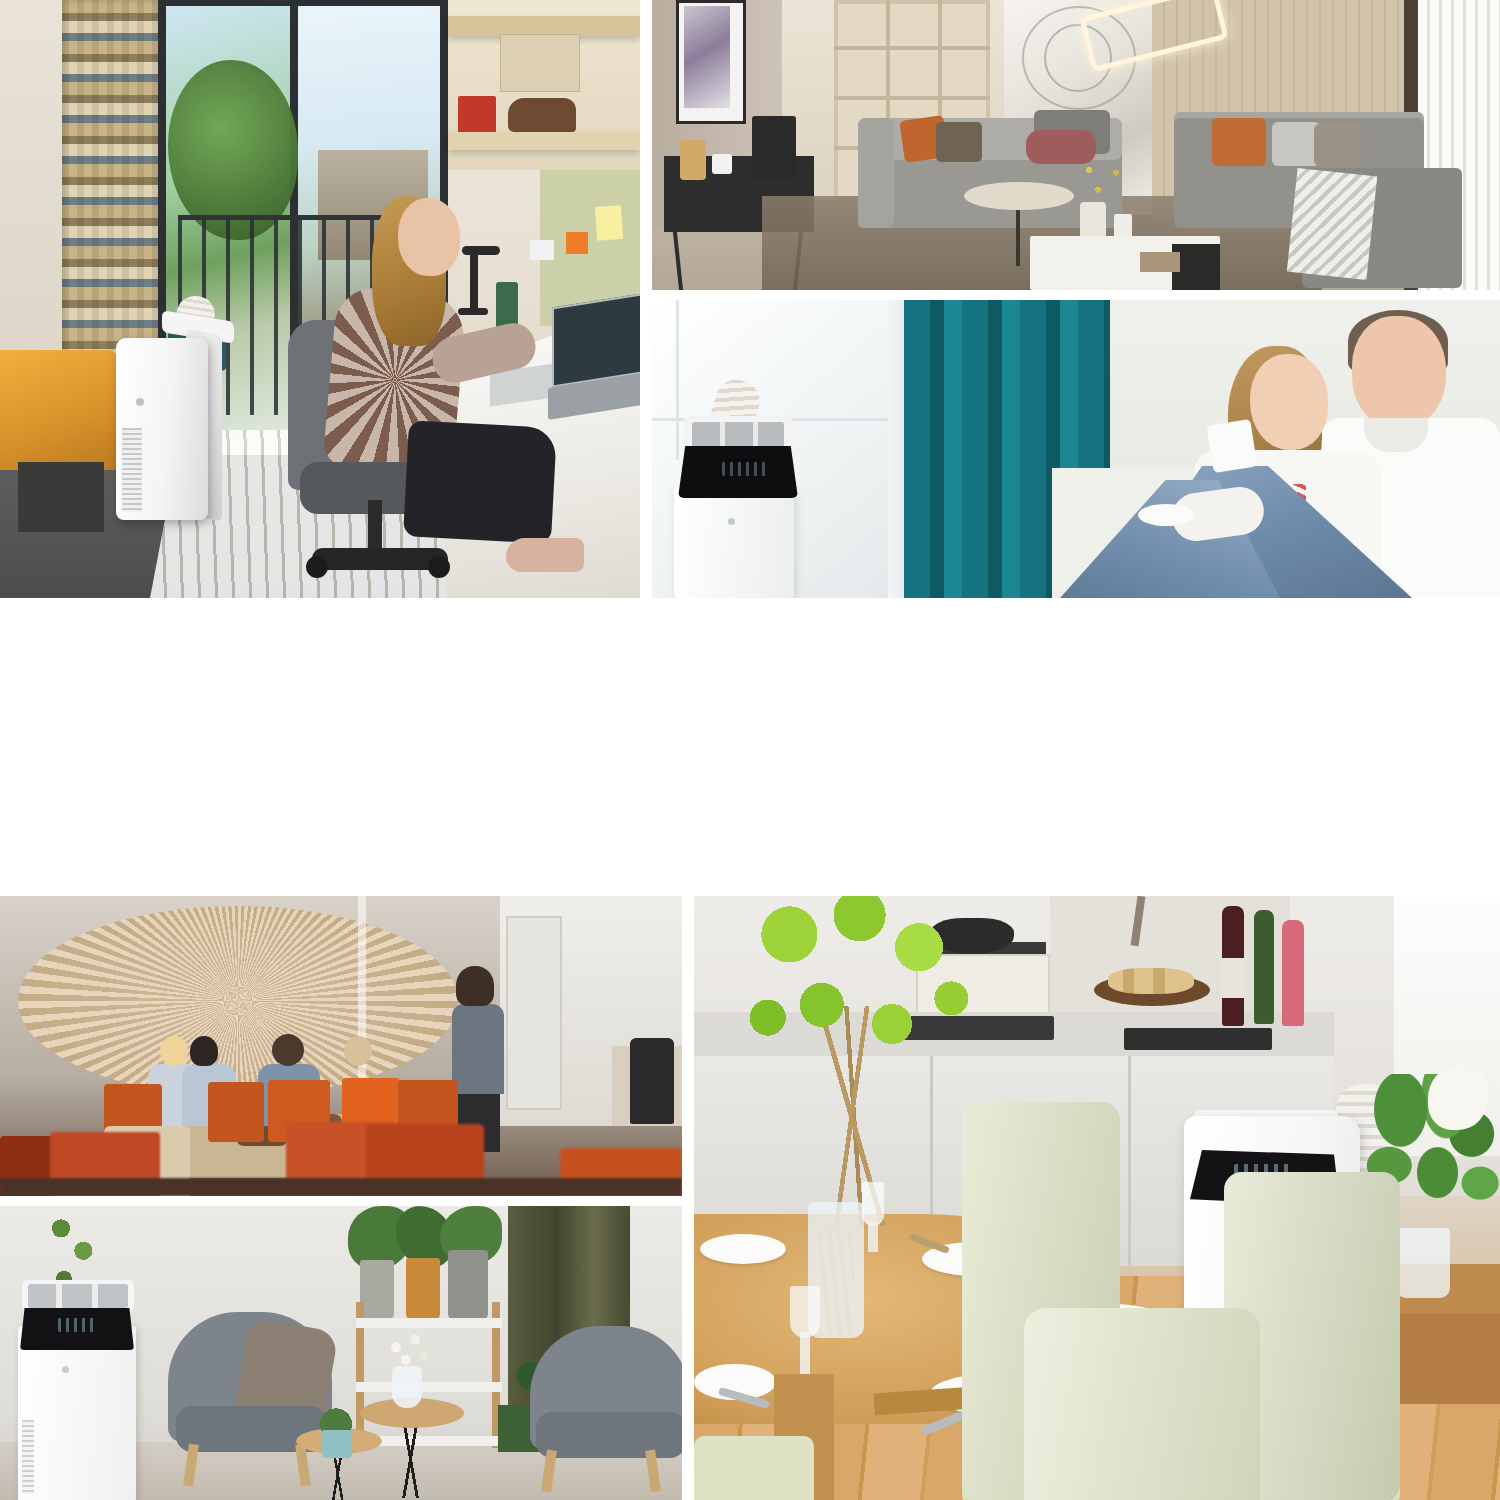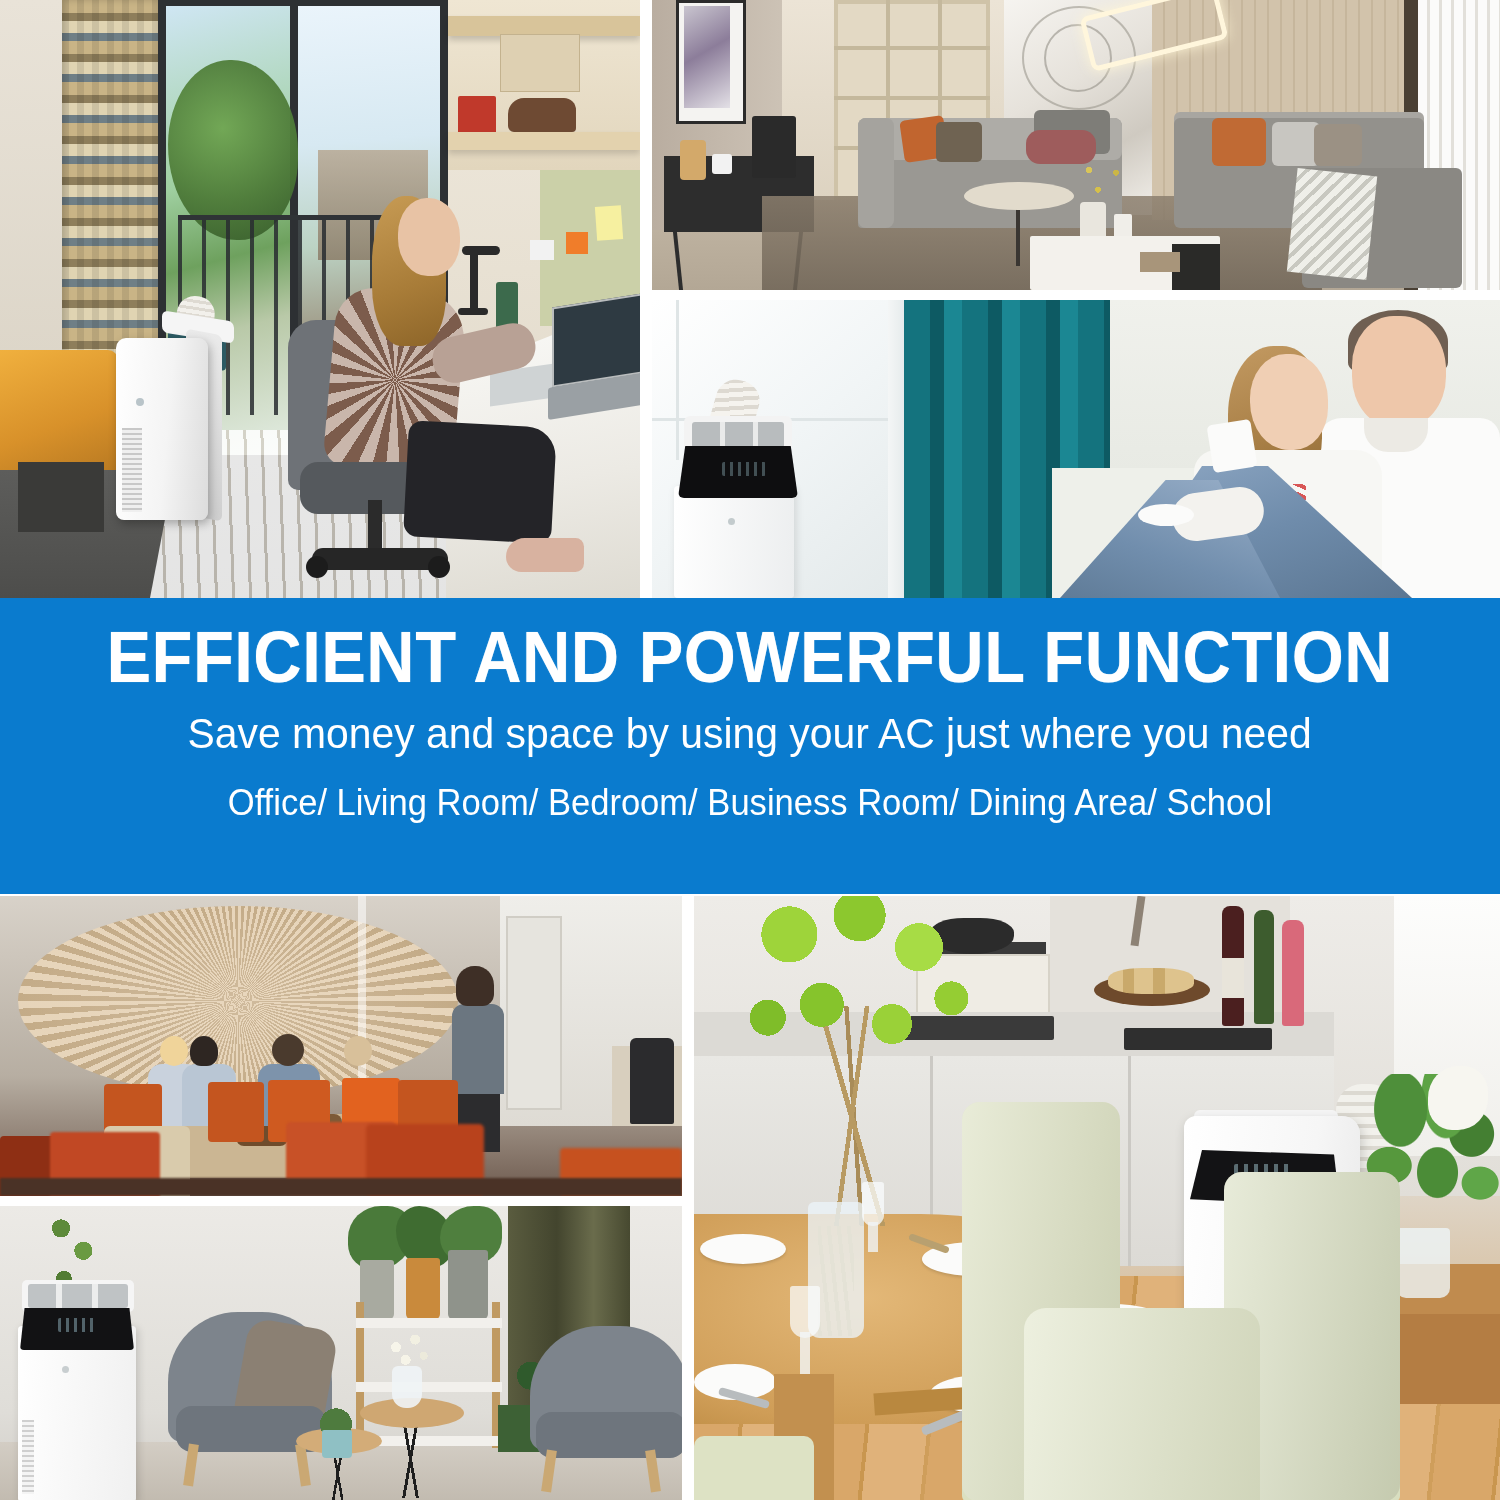--- a/index.html
+++ b/index.html
@@ -542,25 +542,20 @@
     <div class="layer cp-saucer"></div>
     <div class="layer ac2-hose"></div>
     <div class="layer ac2-tray"></div>
     <div class="layer ac2-tray-i"></div>
     <div class="layer ac2-body"></div>
     <div class="layer ac2-panel"></div>
     <div class="layer ac2-disp"></div>
     <div class="layer ac2-dot"></div>
   </div>
 
-  <div id="banner">
-    <div id="headline">EFFICIENT AND POWERFUL FUNCTION</div>
-    <div id="subline">Save money and space by using your AC just where you need</div>
-    <div id="tagline">Office/ Living Room/ Bedroom/ Business Room/ Dining Area/ School</div>
-  </div>
 
   <div class="photo" id="p-business">
     <div class="layer bs-bg"></div>
     <div class="layer bs-nest"></div>
     <div class="layer bs-glass"></div>
     <div class="layer bs-wallr"></div>
     <div class="layer bs-door"></div>
     <div class="layer bs-cab"></div>
     <div class="layer bs-coat"></div>
     <div class="layer bs-sofa"></div>

